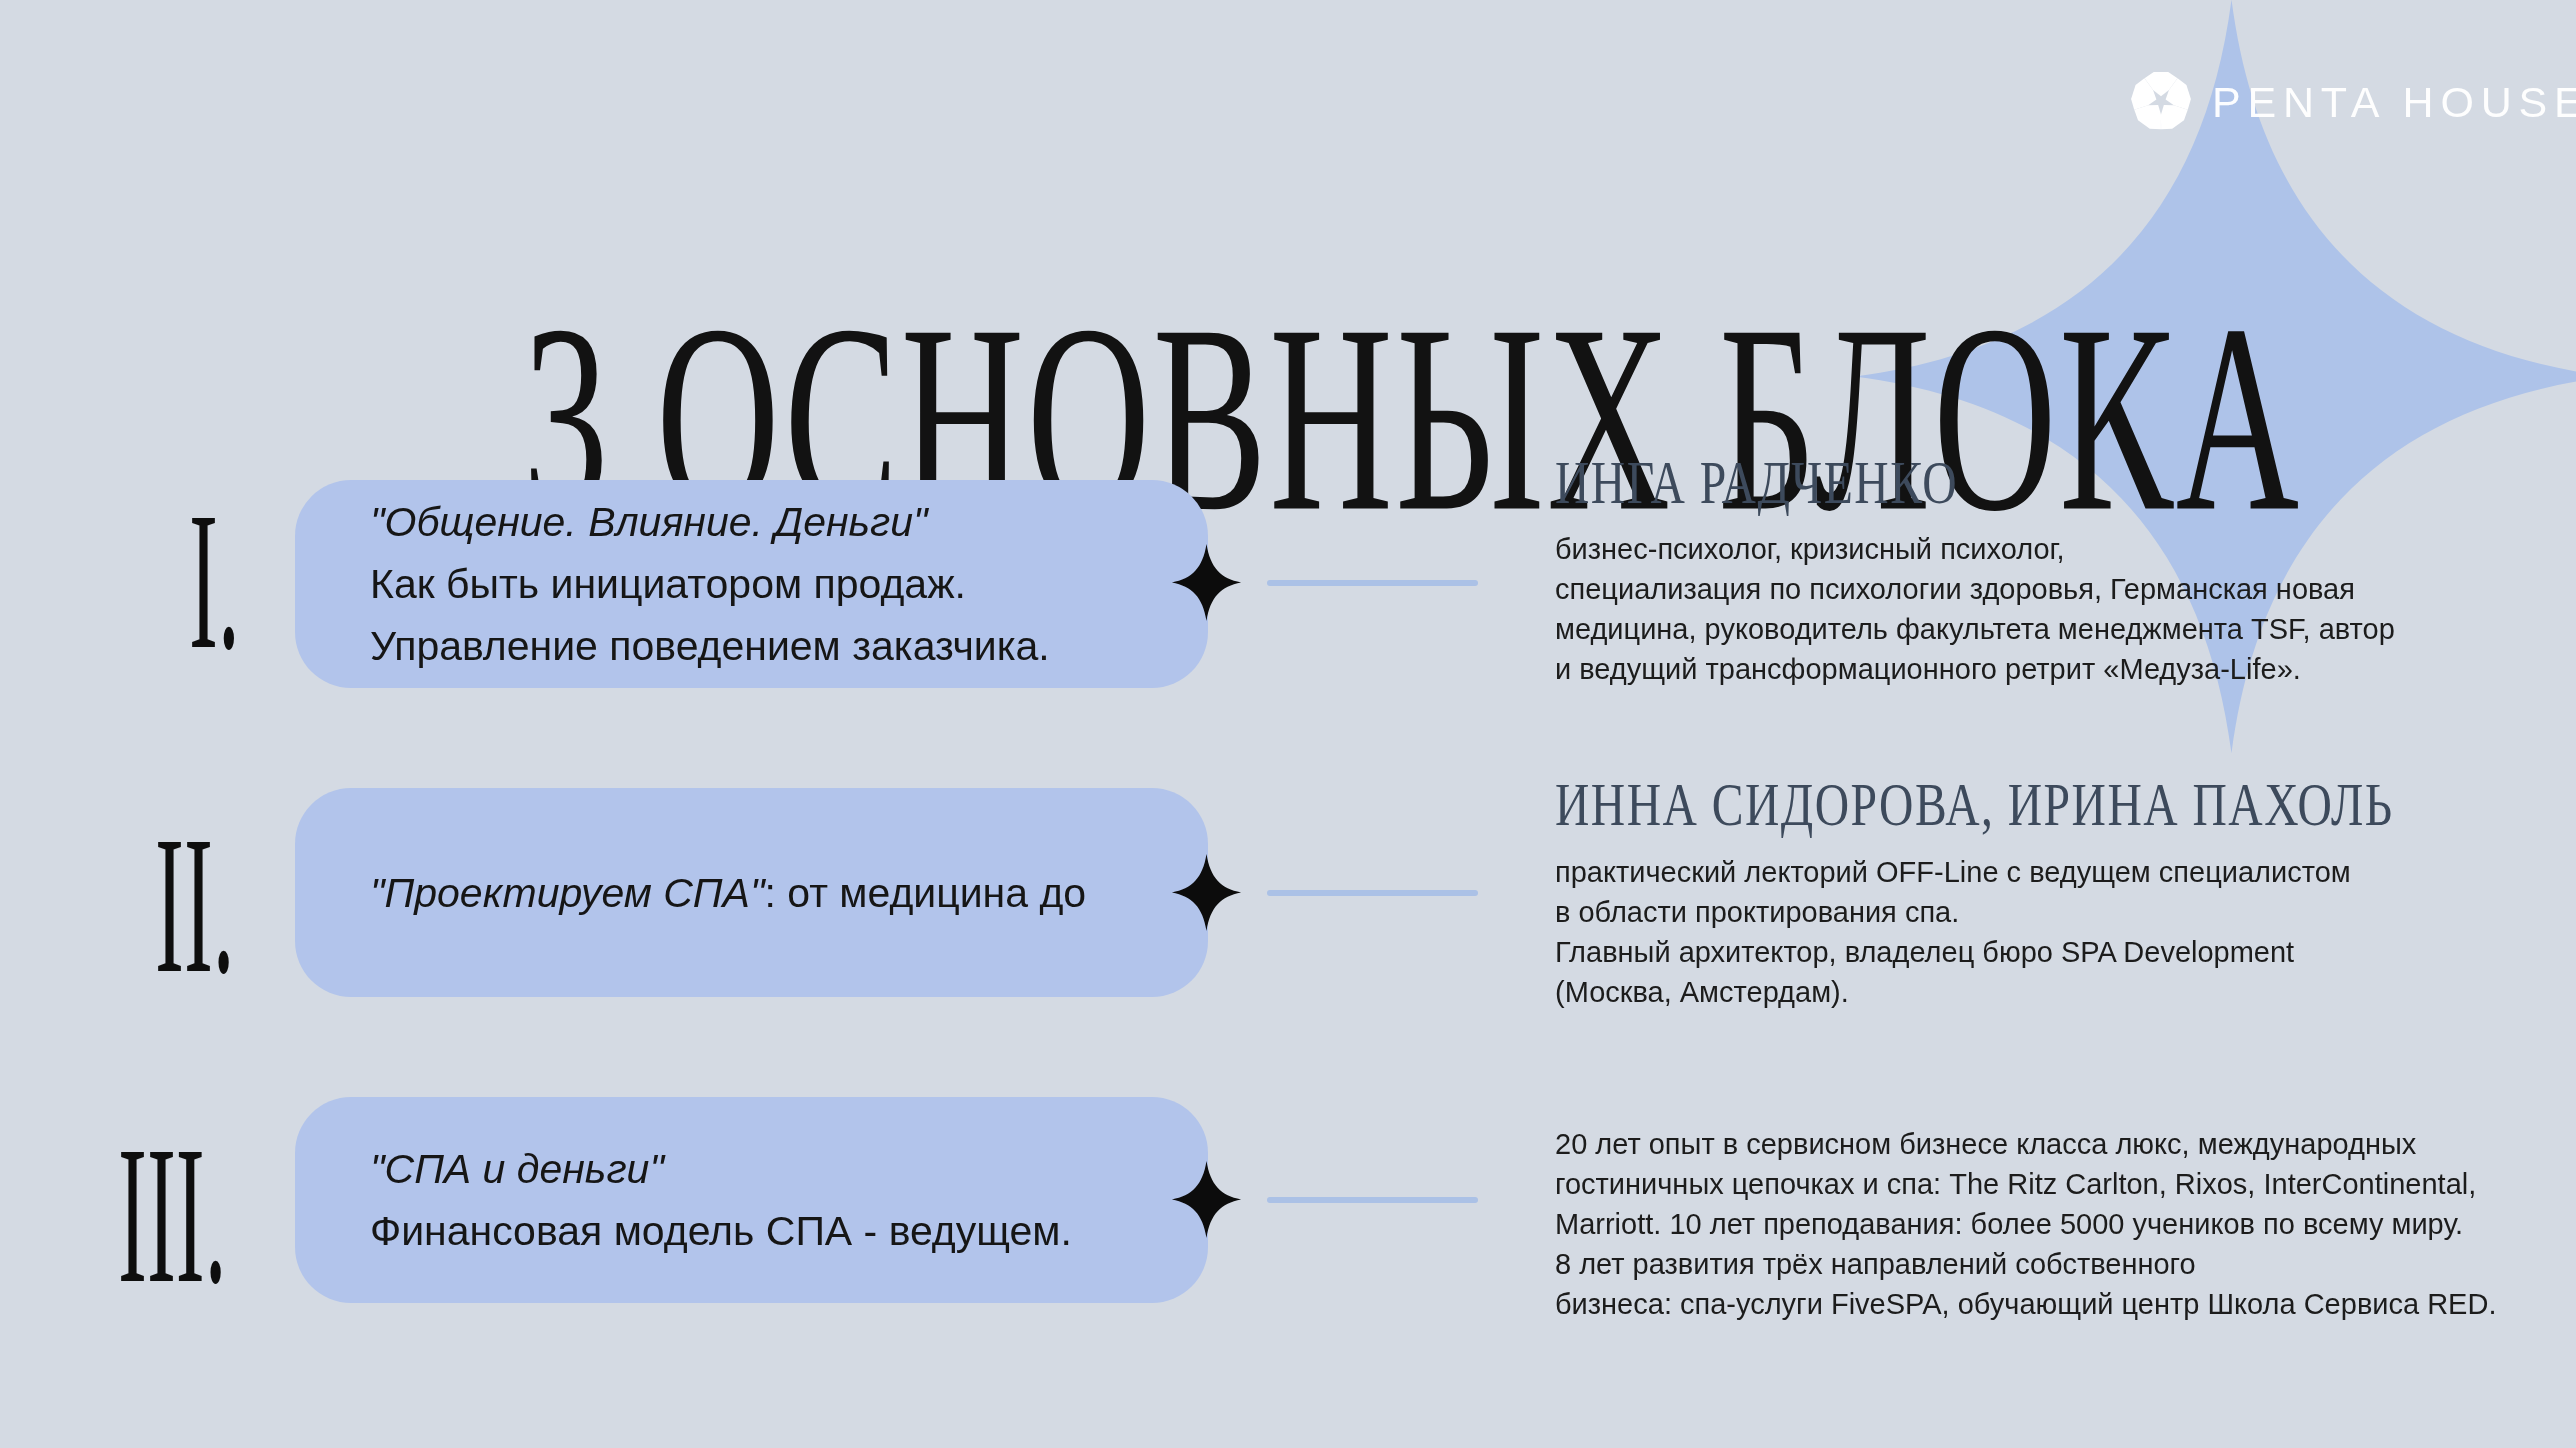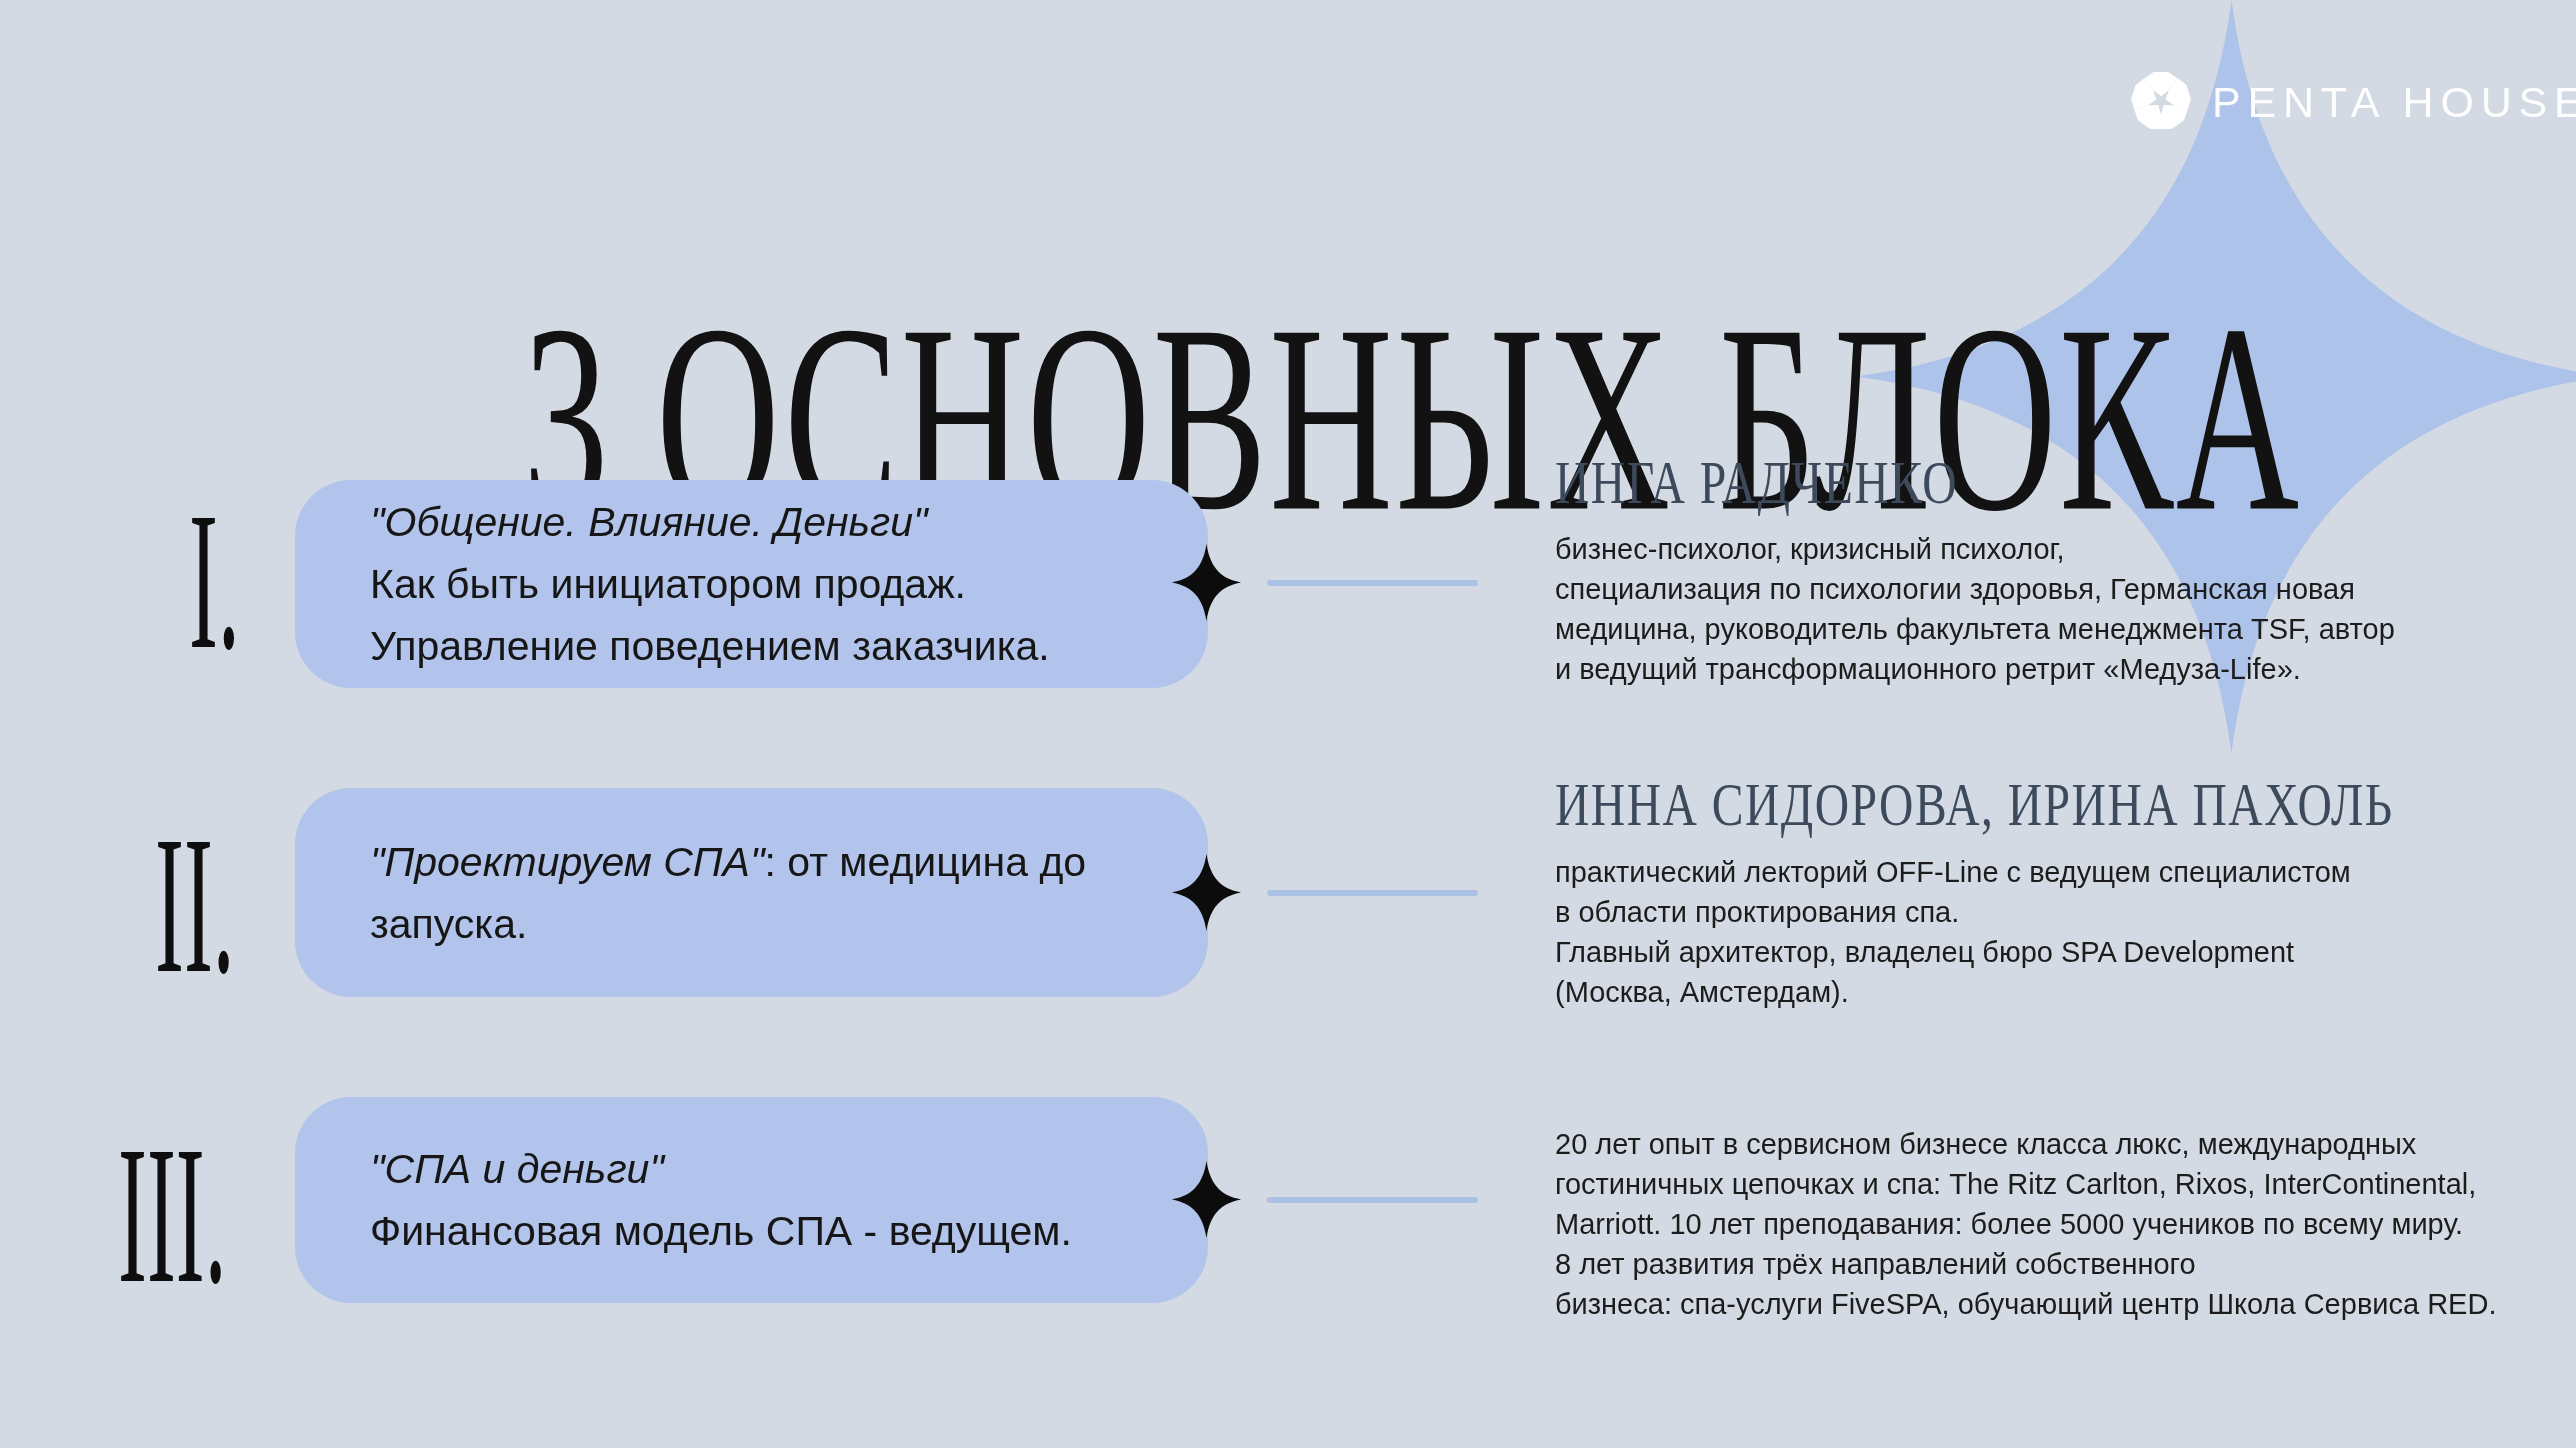--- a/index.html
+++ b/index.html
@@ -104,21 +104,20 @@
   <div class="connector l1"></div>
   <h2 class="speaker-name sn1"><span class="sq">ИНГА РАДЧЕНКО</span></h2>
   <div class="bio bio1">бизнес-психолог, кризисный психолог,
 специализация по психологии здоровья, Германская новая
 медицина, руководитель факультета менеджмента TSF, автор
 и ведущий трансформационного ретрит «Медуза-Life».</div>
 
   <div class="numeral n2"><span class="sq">II.</span></div>
   <div class="card c2">
     <p><span class="it">"Проектируем СПА"</span><span>: от медицина до</span></p>
-    <p>запуска.</p>
   </div>
   <svg class="sparkle s2" width="73" height="81" viewBox="-38 -42 76 84" aria-hidden="true">
     <path fill="#0c0c0c" d="M0,-40 C4,-15 15,-4 36,0 C15,4 4,15 0,40 C-4,15 -15,4 -36,0 C-15,-4 -4,-15 0,-40 Z"></path>
   </svg>
   <div class="connector l2"></div>
   <h2 class="speaker-name sn2"><span class="sq">ИННА СИДОРОВА, ИРИНА ПАХОЛЬ</span></h2>
   <div class="bio bio2">практический лекторий OFF-Line с ведущем специалистом
 в области проктирования спа.
 Главный архитектор, владелец бюро SPA Development
 (Москва, Амстердам).</div>

